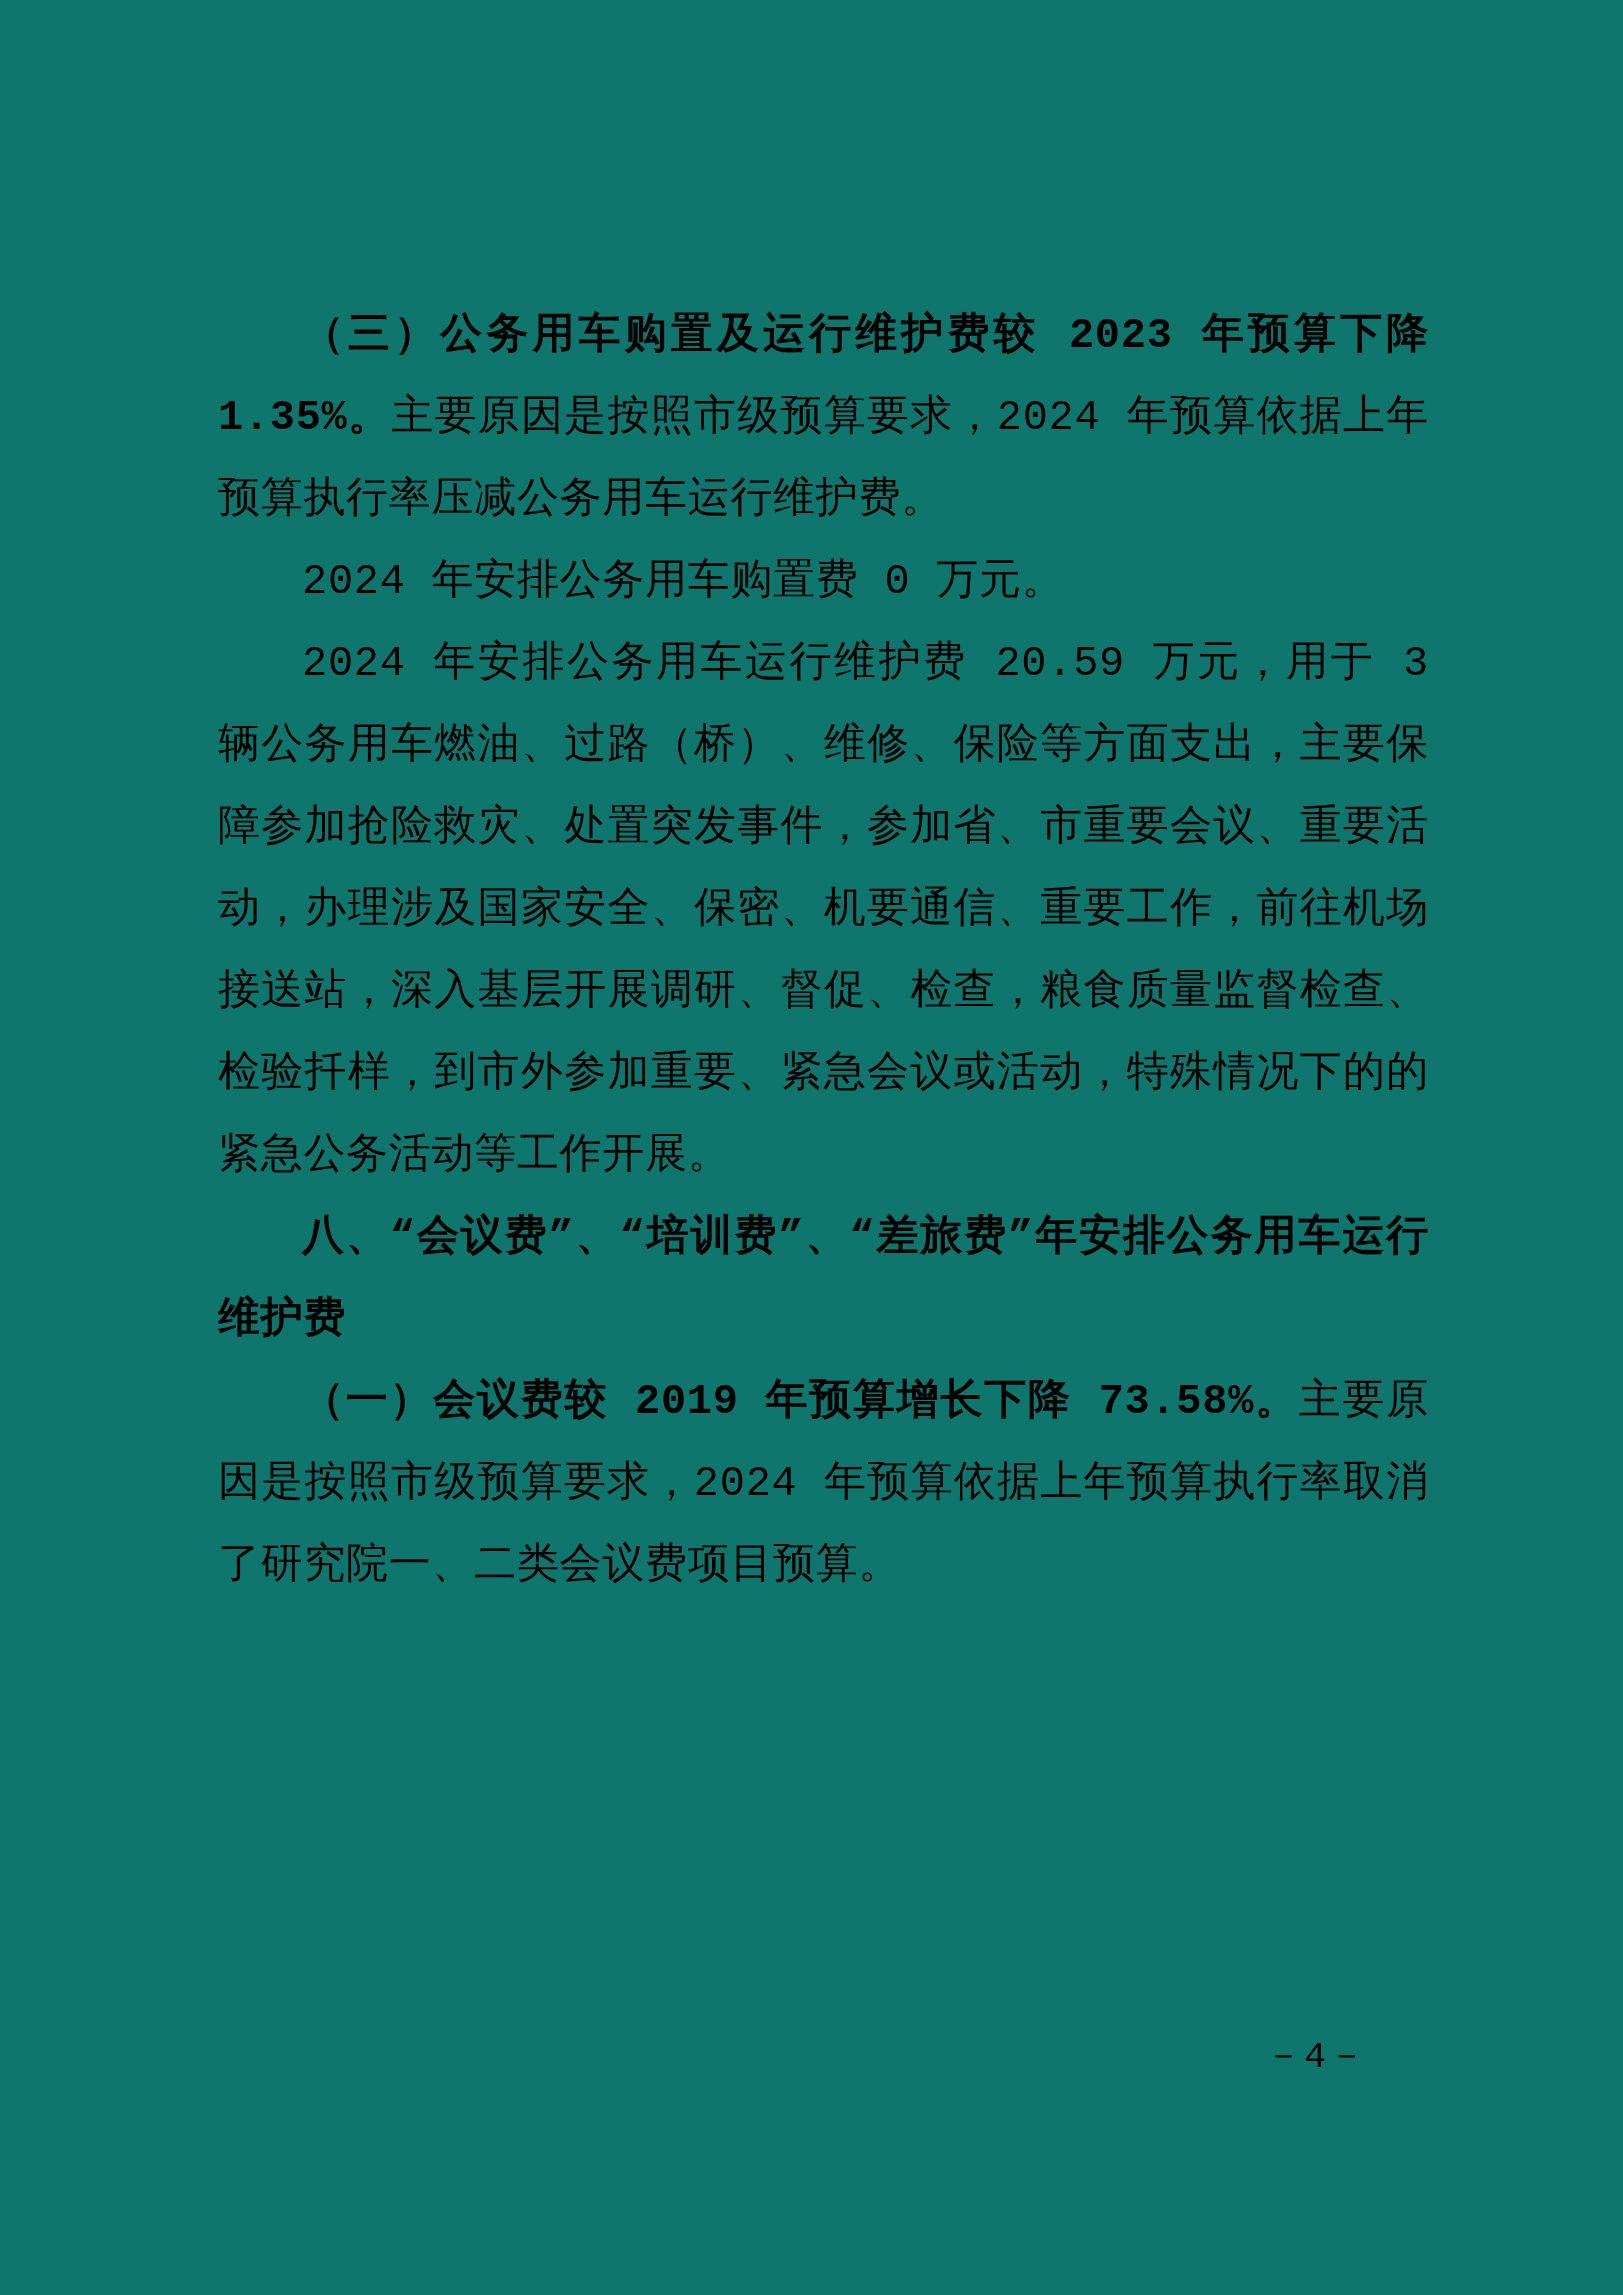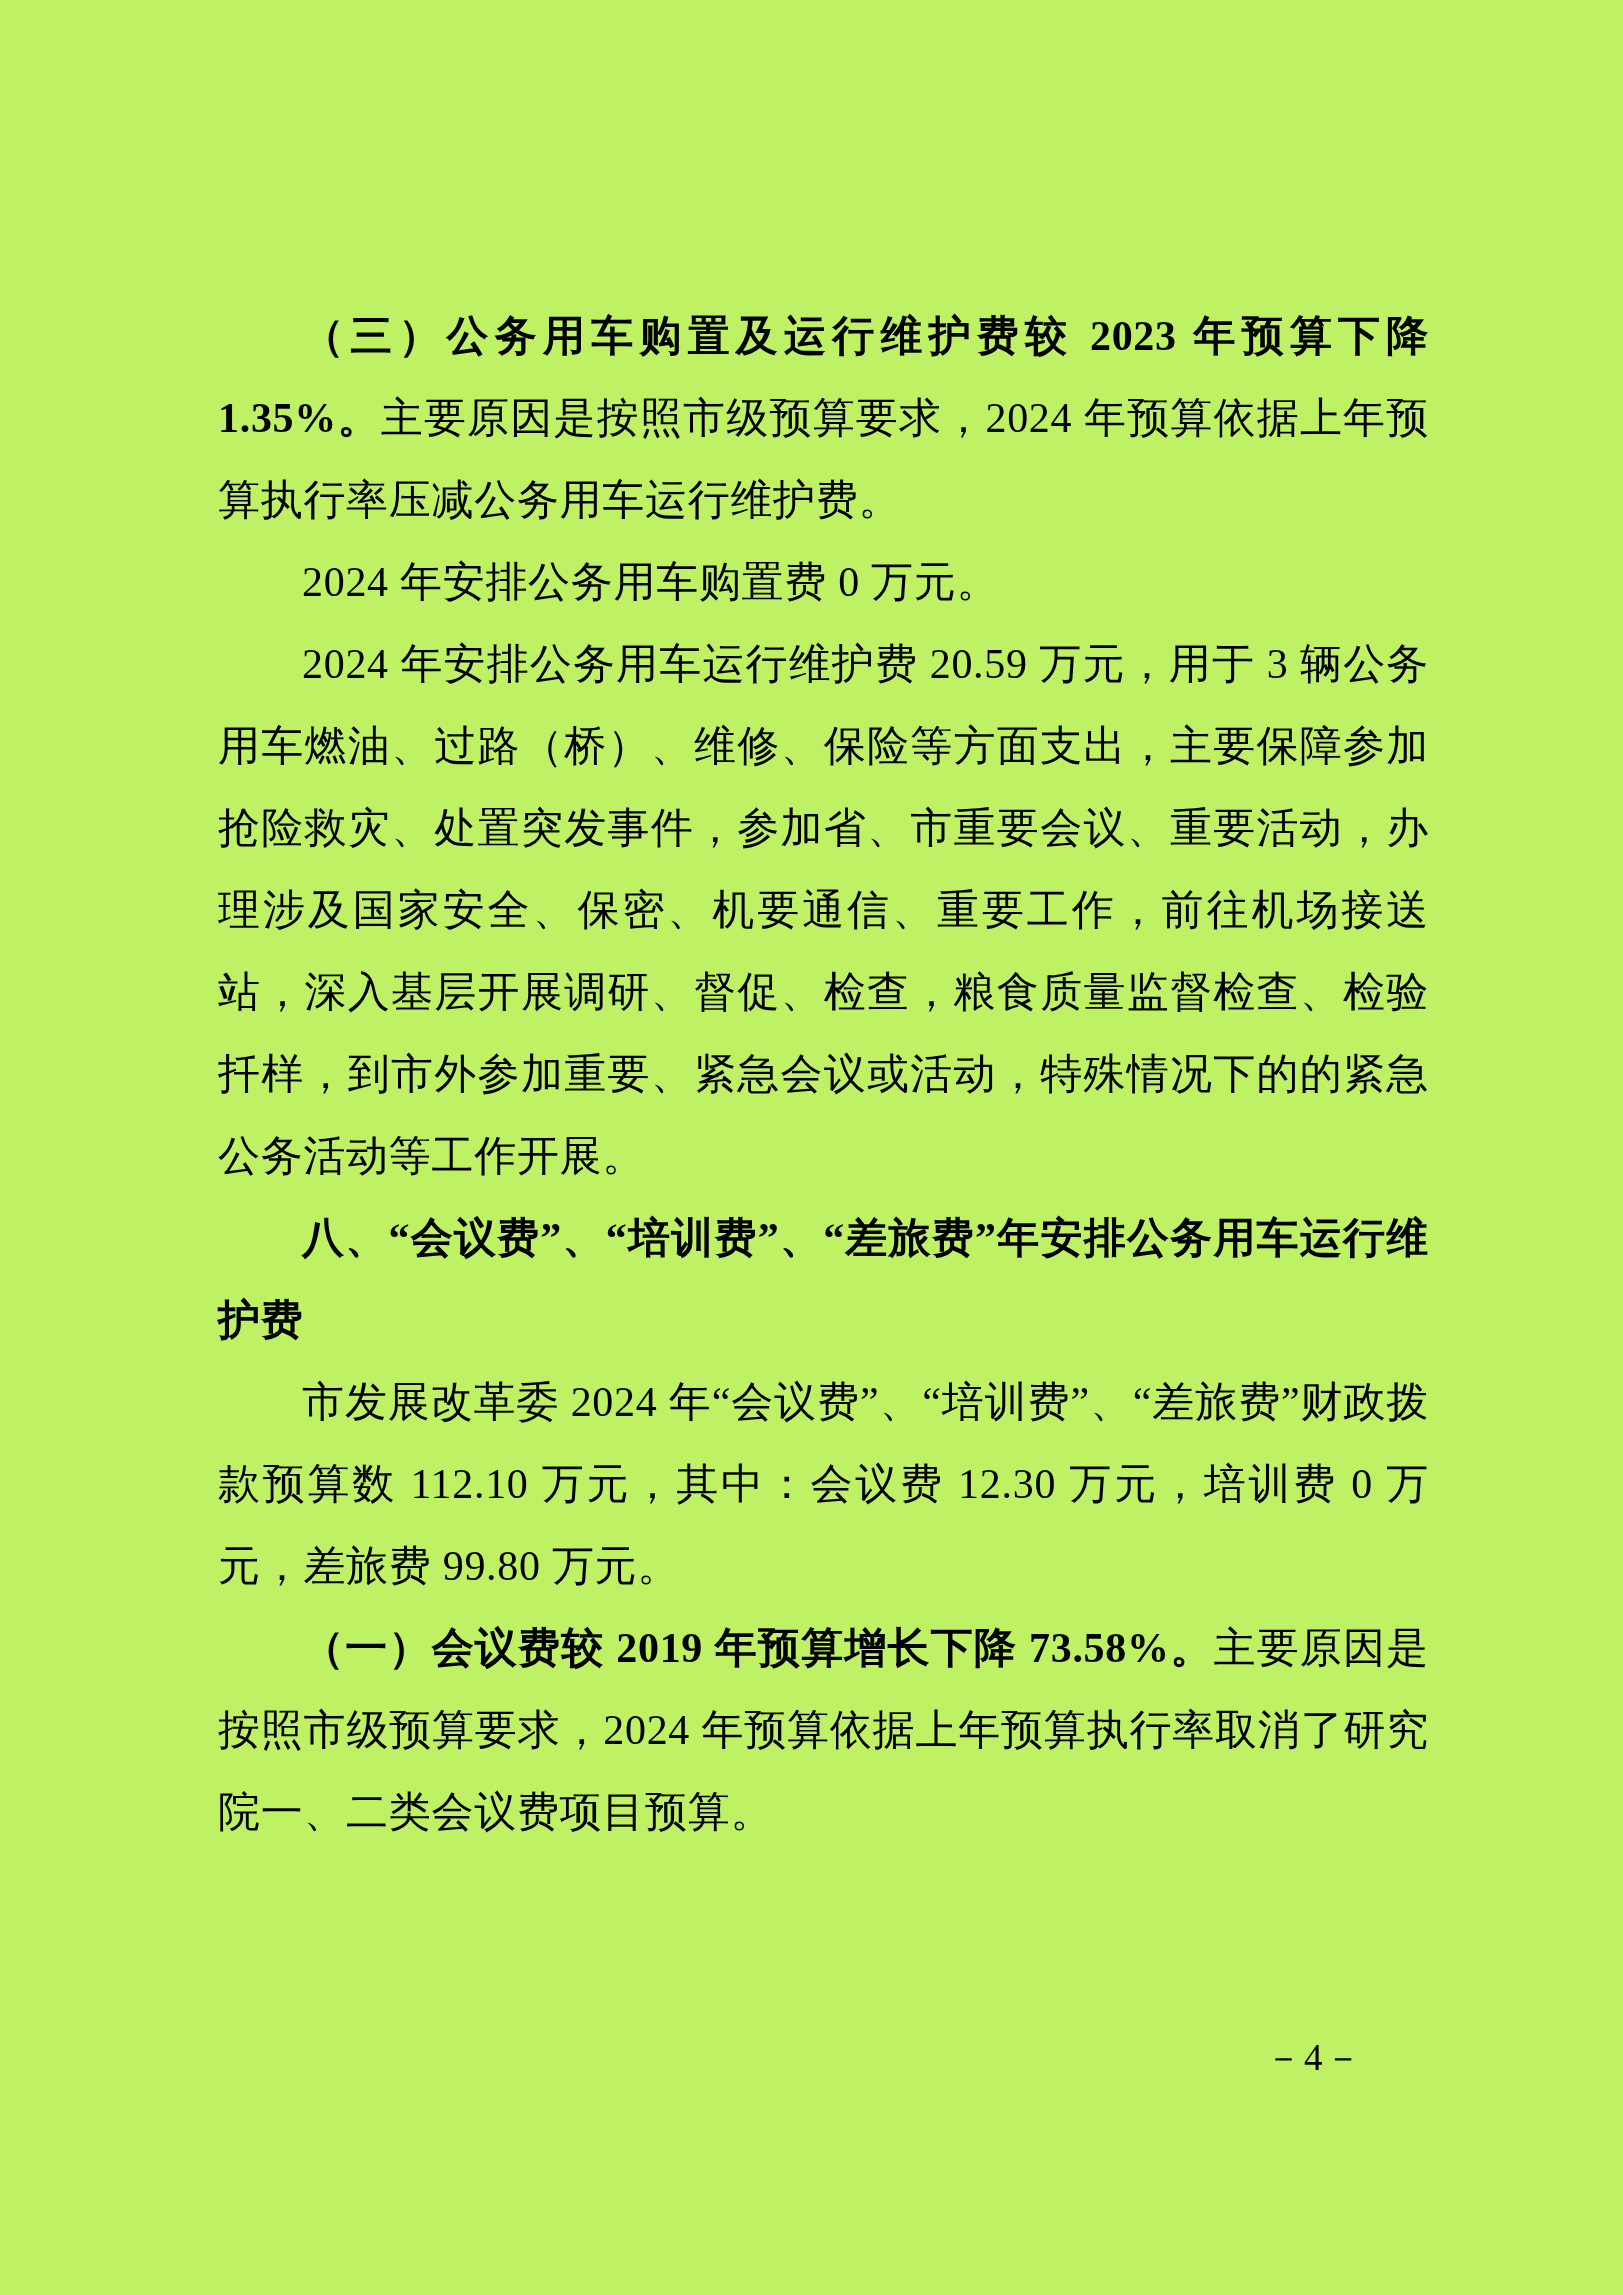--- a/index.html
+++ b/index.html
@@ -4,23 +4,23 @@
 <style>
   html, body {
     margin: 0;
     padding: 0;
     background: #ffffff;
   }
   .page {
     position: relative;
     width: 1623px;
     height: 2295px;
-    background: #bef264;
+    background: #0f766e;
     color: #000000;
-    font-family: Liberation Serif, serif;
+    font-family: Liberation Mono, monospace;
     overflow: hidden;
   }
   .content {
     position: absolute;
     left: 218px;
     top: 295px;
     width: 1211px;
     font-size: 42px;
     line-height: 82px;
     letter-spacing: 0.7px;
@@ -53,21 +53,20 @@
 
     <p><span class="b">（三）公务用车购置及运行维护费较 2023 年预算下降 1.35%。</span><span>主要原因是按照市级预算要求，2024 年预算依据上年预算执行率压减公务用车运行维护费。</span></p>
 
 
     <p>2024 年安排公务用车购置费 0 万元。</p>
 
     <p>2024 年安排公务用车运行维护费 20.59 万元，用于 3 辆公务用车燃油、过路（桥）、维修、保险等方面支出，主要保障参加抢险救灾、处置突发事件，参加省、市重要会议、重要活动，办理涉及国家安全、保密、机要通信、重要工作，前往机场接送站，深入基层开展调研、督促、检查，粮食质量监督检查、检验扦样，到市外参加重要、紧急会议或活动，特殊情况下的的紧急公务活动等工作开展。</p>
 
     <p class="b">八、“会议费”、“培训费”、“差旅费”年安排公务用车运行维护费</p>
 
-    <p>市发展改革委 2024 年“会议费”、“培训费”、“差旅费”财政拨款预算数 112.10 万元，其中：会议费 12.30 万元，培训费 0 万元，差旅费 99.80 万元。</p>
 
     <p><span class="b">（一）会议费较 2019 年预算增长下降 73.58%。</span><span>主要原因是按照市级预算要求，2024 年预算依据上年预算执行率取消了研究院一、二类会议费项目预算。</span></p>
 
   </div>
 
   <div class="page-num">－4－</div>
 </div>
 
 
 </body></html>

